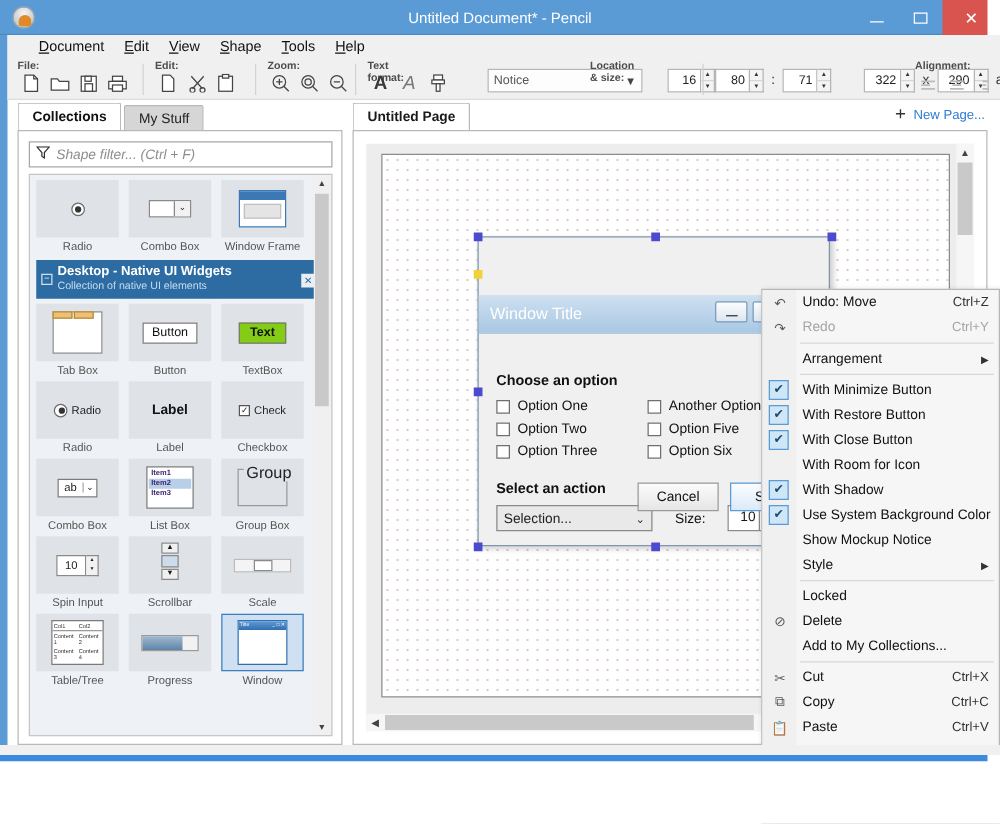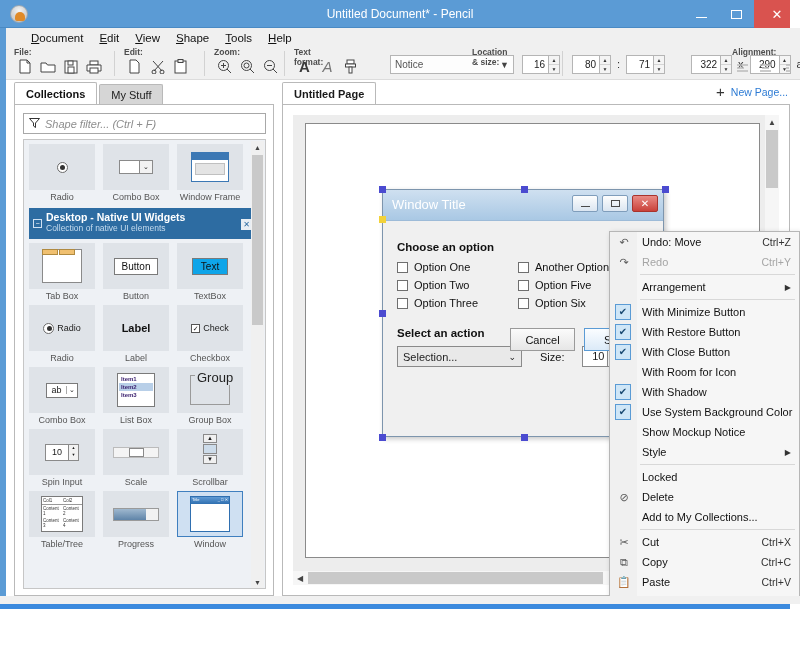--- a/index.html
+++ b/index.html
@@ -133,21 +133,21 @@
   .mini-radio::after{content:"";position:absolute;left:2.5px;top:2.5px;width:5px;height:5px;border-radius:50%;background:#333;}
   .mini-combo { width:34px;height:14px;border:1px solid #8a8a8a;background:#fff;display:flex;}
   .mini-combo .mc1{flex:1;} .mini-combo .mc2{width:13px;border-left:1px solid #8a8a8a;background:#f2f2f2;font-size:7px;text-align:center;line-height:12px;}
   .mini-winframe{width:38px;height:30px;border:1px solid #3c78b4;background:#fff;}
   .mini-winframe .wt{height:7px;background:#3c78b4;}
   .mini-winframe .wb{height:12px;margin:3px;background:#e4e4e4;border:1px solid #c0c0c0;}
   .mini-tabbox{width:40px;height:34px;border:1px solid #8a8a8a;background:#fff;position:relative;}
   .mini-tabbox .tbs{position:absolute;left:-1px;top:-1px;display:flex;gap:1px;}
   .mini-tabbox .tbs i{display:block;width:16px;height:6px;background:#f0c070;border:1px solid #b08a40;}
   .mini-btn{border:1px solid #7a7a7a;background:#fff;padding:2px 7px;font-size:10px;color:#111;}
-  .mini-text{border:1px solid #7a7a7a;background:#0ea5e9;padding:2px 8px;font-size:10px;color:#111;}
+  .mini-text{border:1px solid #7a7a7a;background:#84cc16;padding:2px 8px;font-size:10px;color:#111;font-weight:bold;}
   .mini-radlbl{display:flex;align-items:center;gap:3px;font-size:9px;color:#222;}
   .mini-label{font-size:11px;font-weight:bold;color:#111;}
   .mini-check{display:flex;align-items:center;gap:3px;font-size:9px;color:#222;}
   .mini-check .bx{width:9px;height:9px;border:1px solid #555;background:#fff;font-size:7px;line-height:8px;text-align:center;}
   .mini-combo2{width:32px;height:15px;border:1px solid #7a7a7a;background:#fff;display:flex;align-items:center;}
   .mini-combo2 .v{flex:1;text-align:center;font-size:9px;}
   .mini-combo2 .d{width:11px;border-left:1px solid #aaa;font-size:7px;text-align:center;}
   .mini-list{width:38px;height:34px;border:1px solid #7a7a7a;background:#fff;font-size:6px;padding:1px;}
   .mini-list div{padding:1px 2px;color:#3a1f6e;font-weight:bold;}
   .mini-list div.sel{background:#b8cfe8;}
@@ -205,32 +205,32 @@
   .cv-hscroll .th { position:absolute; left:15px; top:1px; width:295px; height:12px; background:#c9c9c9; }
 
   
   .mockup {
     position:absolute; left:371px; top:186px; width:282px; height:248px;
     background:#f0f0f0; border:1px solid #7d95ad;
     box-shadow:2px 2px 5px rgba(0,0,0,0.22);
   }
   .mock-title {
     height:31px; background:linear-gradient(#cfe0f0,#a9c8e4);
-    border-bottom:1px solid #9dbbd8; position:relative;
+    border-bottom:1px solid #9dbbd8; position:relative;margin-top:46px;
   }
   .mock-title .mt { position:absolute; left:9px; top:7px; font-size:13px; color:#ffffff; }
   .mock-btns { position:absolute; right:5px; top:5px; display:flex; gap:4px; }
   .mock-btns .mb {
     width:26px; height:17px; border:1px solid #7f9dbb; border-radius:2px;
     background:linear-gradient(#fdfdfd,#dbe6f1); display:flex; align-items:center; justify-content:center;
   }
   .mock-btns .mb.close { background:linear-gradient(#e98a84,#c9413a); border-color:#a8332d; color:#fff; font-size:10px; }
   .mb .g-min { width:9px;height:1px;background:#4a4a4a;margin-top:5px;border-bottom:1px solid #4a4a4a;}
   .mb .g-res { width:9px;height:7px;border:1px solid #4a4a4a;}
-  .mock-body { position:relative; padding:20px 14px 0 14px; }
+  .mock-body { position:relative; padding:32px 14px 0 14px; }
   .mk-h { font-size:11.5px; font-weight:bold; color:#111; margin-bottom:8px; }
   .mk-cols { display:flex; gap:40px; }
   .mk-opt { display:flex; align-items:center; gap:6px; font-size:11px; color:#111; margin-bottom:6px; }
   .mk-opt .cb { width:11px; height:11px; border:1px solid #6f6f6f; background:#fff; }
   .mk-h2 { font-size:11.5px; font-weight:bold; color:#111; margin:12px 0 7px 0; }
   .mk-row { display:flex; align-items:center; gap:18px; }
   .mk-select {
     width:125px; height:21px; border:1px solid #8a8a8a; background:#e9e9e9;
     display:flex; align-items:center; padding:0 5px; font-size:11px; color:#222;
   }
@@ -412,21 +412,21 @@
         </div>
       </div>
     </div>
 
     <div class="tb-group" style="left:384px;">
       <div class="tb-row" style="top:8px;">
         <div class="combo" style="width:124px;">
           <span class="cv">Notice</span>
           <span class="cdown">▼</span>
         </div>
-        <div class="spinbox" style="margin-left:6px;">
+        <div class="spinbox" style="margin-left:18px;">
           <div class="sv" style="width:27px;">16</div>
           <div class="spin-arrows">
               <span>▲</span>
               <span>▼</span>
             </div>
         </div>
       </div>
     </div>
     <div class="tb-sep" style="left:556px;"></div>
 
@@ -634,35 +634,35 @@
                   <div class="a">
                     <i>▲</i>
                     <i>▼</i>
                   </div>
                 </div>
             </div>
             <div class="slabel">Spin Input</div>
           </div>
           <div class="scell">
             <div class="sthumb">
-                <div class="mini-scale">
-                  <div class="h"></div>
-                </div>
-              </div>
-            <div class="slabel">Scale</div>
-          </div>
-          <div class="scell">
-            <div class="sthumb">
               <div class="mini-sb">
                   <i>▲</i>
                   <i class="tk"></i>
                   <i>▼</i>
                 </div>
             </div>
             <div class="slabel">Scrollbar</div>
+          </div>
+          <div class="scell">
+            <div class="sthumb">
+                <div class="mini-scale">
+                  <div class="h"></div>
+                </div>
+              </div>
+            <div class="slabel">Scale</div>
           </div>
         </div>
 
         <div class="srow">
           <div class="scell">
             <div class="sthumb">
               <div class="mini-table">
                 <div class="hr">
                     <span>Col1</span>
                     <span>Col2</span>

